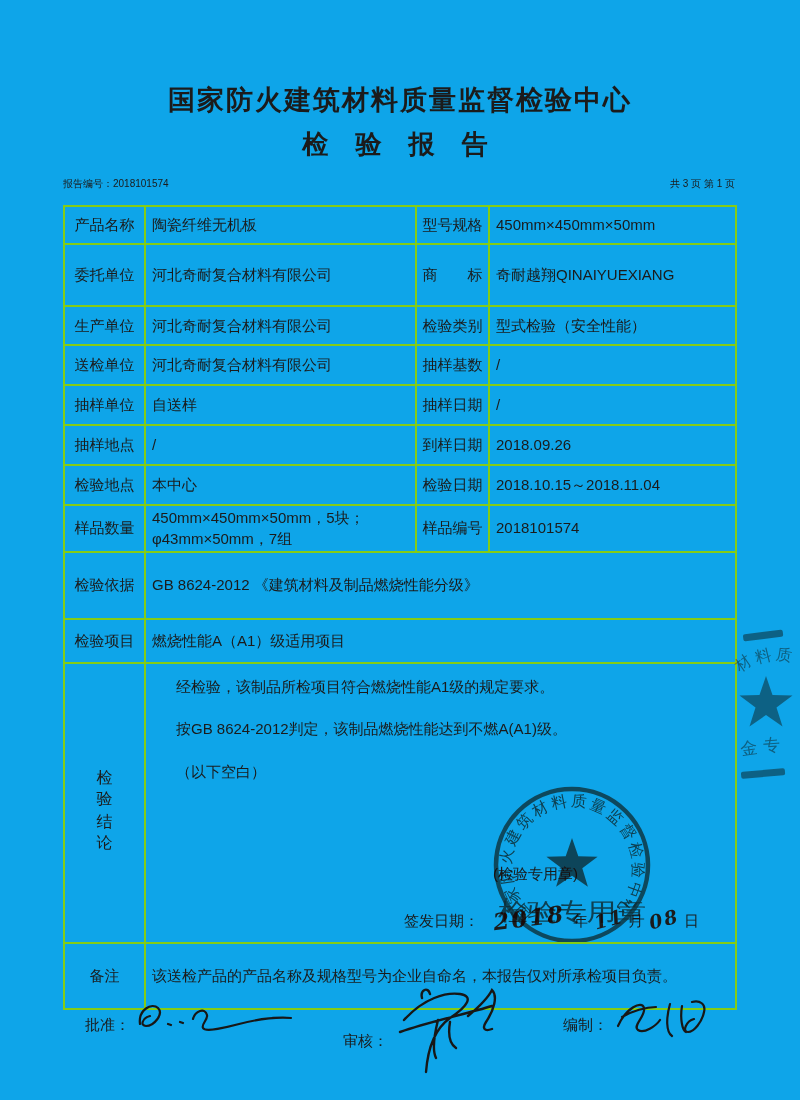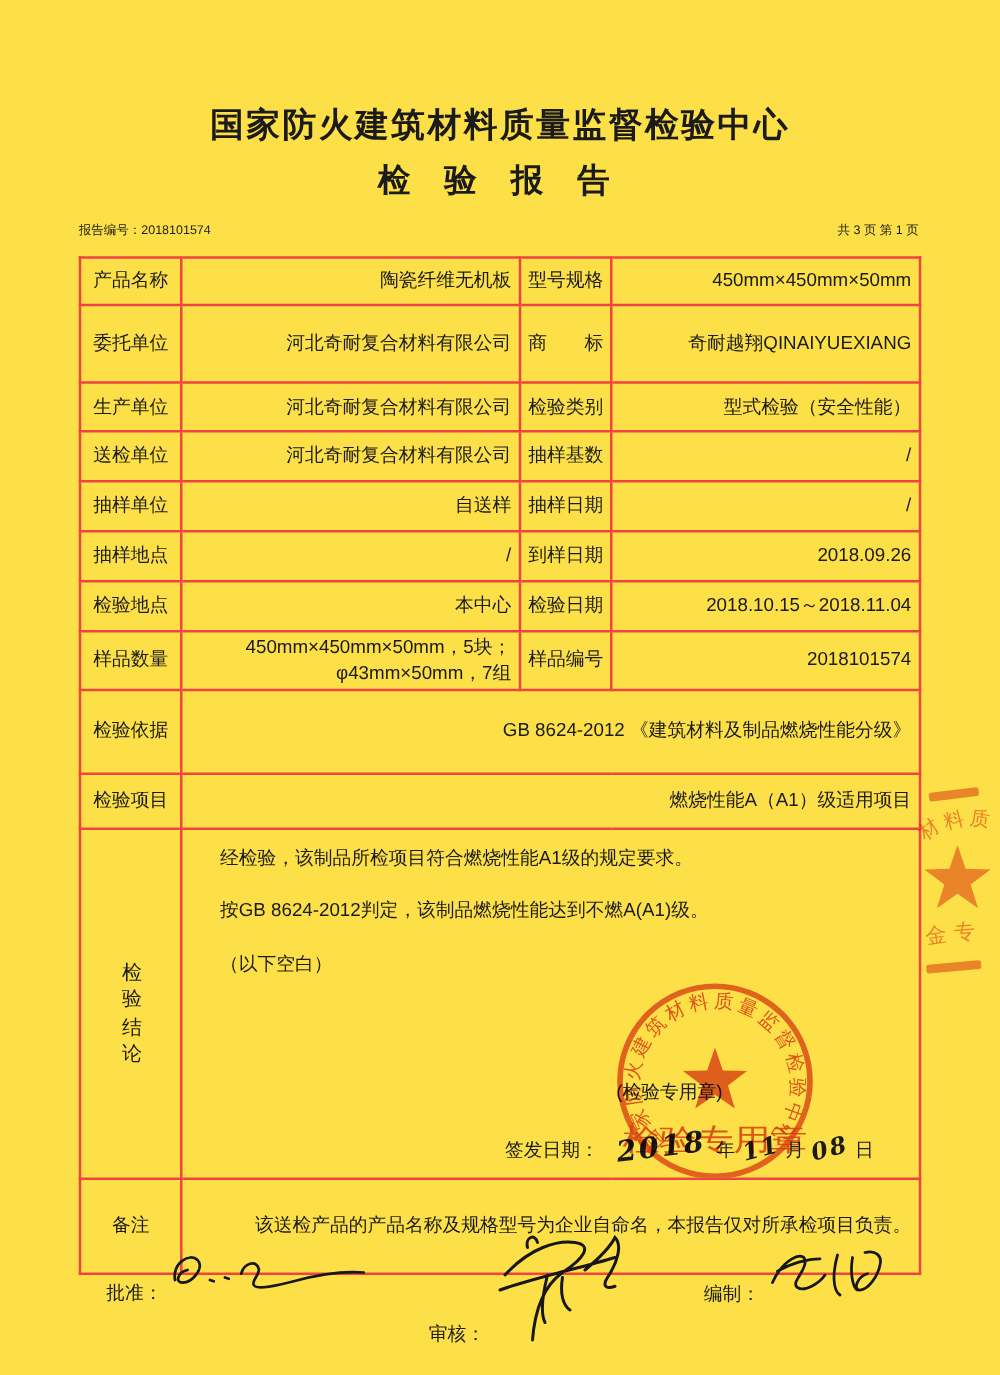--- a/index.html
+++ b/index.html
@@ -1,43 +1,43 @@
 <!DOCTYPE html>
 <html><head>
 <meta charset="utf-8">
 <style>
   html,body { margin:0; padding:0; }
   body { width:800px; height:1100px; background:#f4f4f2; }
   .page {
-    position:relative; width:800px; height:1100px; background:#fde047;
+    position:relative; width:800px; height:1100px; background:#0ea5e9;
     font-family:"Liberation Sans","DejaVu Sans",sans-serif; color:#1b1b1b; overflow:hidden;
   }
   .title1 {
     position:absolute; top:82px; left:0; width:800px; text-align:center;
     font-size:27px; font-weight:bold; letter-spacing:2px;
   }
   .title2 {
     position:absolute; top:127px; left:0; width:800px; text-align:center;
     font-size:26px; font-weight:bold; letter-spacing:10px;
   }
   .meta-row {
     position:absolute; top:177px; left:63px; width:672px;
     display:flex; justify-content:space-between; font-size:10px;
   }
   .report-table {
     position:absolute; top:205px; left:63px; width:672px;
     border-collapse:collapse; table-layout:fixed;
   }
   .report-table td {
-    border:2px solid #ef4444; font-size:15px; padding:2px 6px;
+    border:2px solid #84cc16; font-size:15px; padding:2px 6px;
     overflow:hidden; line-height:1.35;
   }
   td.lbl { text-align:center; padding:2px 1px; }
   td.lbl-justify { text-align:center; padding:20px 1px; }
-  td.val { text-align:right; }
+  td.val { text-align:left; }
   .concl-cell { position:relative; padding:16px !important; vertical-align:top; }
   .vlabel-cell { text-align:center; vertical-align:middle; }
   .vlabel {
     display:inline-block; writing-mode:vertical-rl; letter-spacing:22px;
     font-size:16px; line-height:1;
   }
   .concl-line { position:absolute; left:30px; font-size:15px; white-space:nowrap; }
   .concl-line1 { top:13px; }
   .concl-line2 { top:55px; }
   .concl-line3 { top:98px; }
@@ -54,21 +54,21 @@
   .hand.small { font-size:19px; transform:rotate(-14deg); margin:0 4px -2px 6px; }
   .stamp-main {
     position:absolute; left:341px; top:109px; width:170px; height:184px;
     mix-blend-mode:multiply; z-index:2; pointer-events:none;
   }
   .stamp-edge {
     position:absolute; left:733px; top:612px; width:67px; height:180px;
     overflow:hidden; z-index:3; mix-blend-mode:multiply; pointer-events:none;
   }
   .footer-row { position:absolute; top:998px; left:63px; width:700px; height:90px; font-size:15px; }
-  .sig-group { position:absolute; display:flex; align-items:flex-end; }
+  .sig-group { position:absolute; display:flex; align-items:center; }
   .sig-group .sig-label { padding-top:8px; white-space:nowrap; }
   .sig-approve { left:22px; top:0; }
   .sig-review  { left:280px; top:0; }
   .sig-prepare { left:500px; top:0; }
   .sig-svg { display:block; }
   .stamp-text { font-family:"Liberation Sans","DejaVu Sans",sans-serif; }
 </style>
 </head>
 <body>
 
@@ -177,21 +177,21 @@
             <circle cx="85" cy="92" r="76" stroke-width="4.5"></circle>
           </g>
           <polygon opacity="0.8" fill="#d8463b" points="85,65 91.3,83.3 110.6,83.7 95.3,95.3 100.9,113.8 85,102.8 69.1,113.8 74.7,95.3 59.4,83.7 78.7,83.3"></polygon>
           <text class="stamp-text" font-size="15.5" fill="#d8463b" opacity="0.85">
             <textPath href="#ringPath" startOffset="0" textLength="292">国家防火建筑材料质量监督检验中心</textPath>
           </text>
           <text class="stamp-text" x="85" y="147" text-anchor="middle" font-size="24" fill="#d8463b" opacity="0.85" textLength="148" lengthAdjust="spacingAndGlyphs">检验专用章</text>
         </svg>
       </td>
     </tr>
-    <tr style="height:76px">
+    <tr style="height:66px">
       <td class="lbl">备注</td>
       <td class="val" colspan="3">该送检产品的产品名称及规格型号为企业自命名，本报告仅对所承检项目负责。</td>
     </tr>
   </tbody>
     </table>
 
   <div class="stamp-edge">
     <svg width="67" height="180" viewBox="0 0 67 180">
       <g fill="#e0564c" opacity="0.62">
         <rect x="10" y="20" width="40" height="7" rx="2" transform="rotate(-7 30 23)"></rect>

